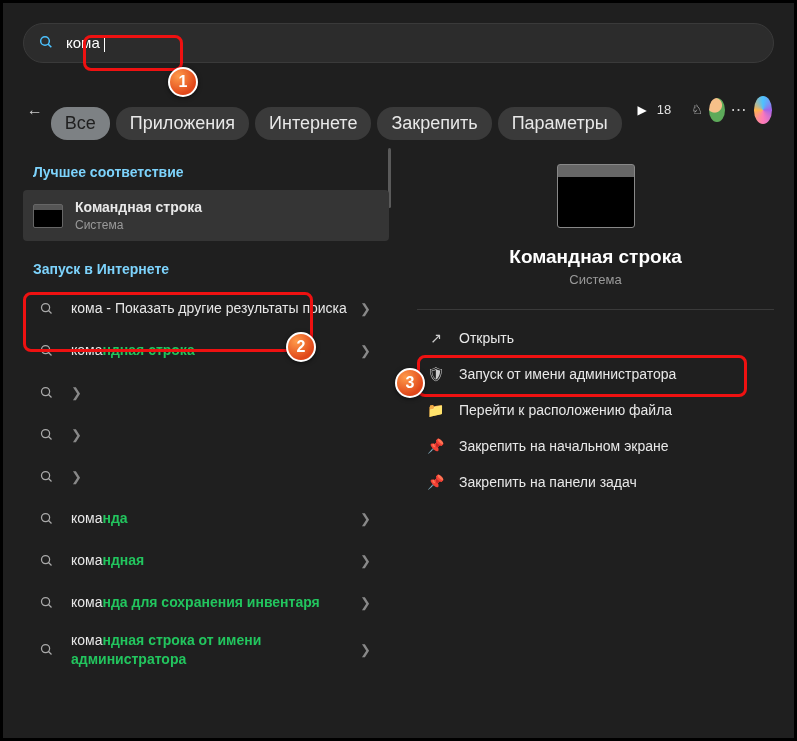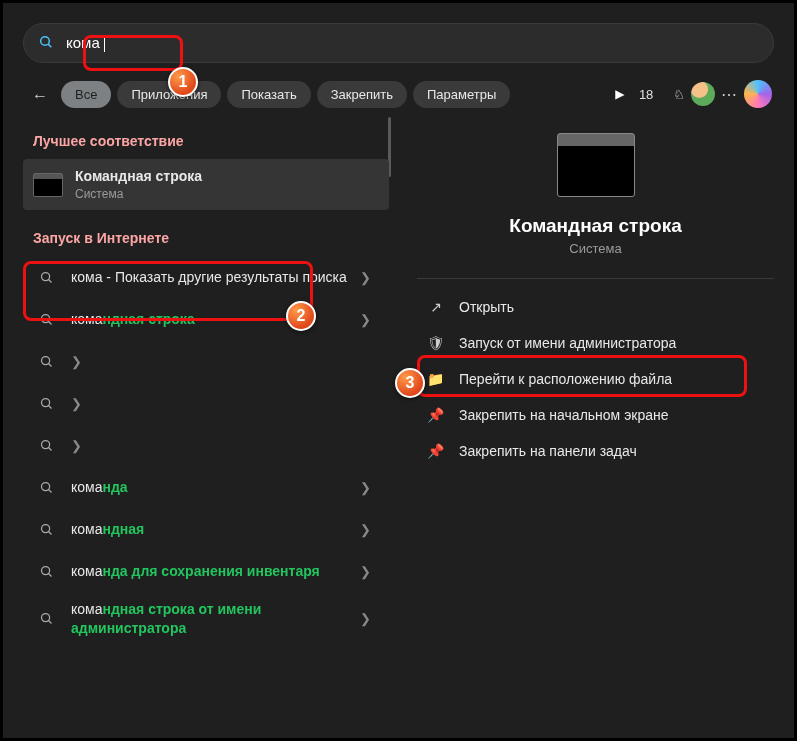--- a/index.html
+++ b/index.html
@@ -8,35 +8,35 @@
   .window { width: 100%; height: 100%; background: #1f1f1f; color: #e8e8e8; position: relative; }
   
   .search-bar { display: flex; align-items: center; background: #2c2c2c; border-radius: 20px; height: 40px; margin: 10px 10px 0 10px; padding: 0 14px; border: 1px solid #3a3a3a; }
   .search-bar .search-icon { color: #4cc2ff; font-size: 15px; margin-right: 8px; }
   .search-input-wrap { position: relative; display: inline-block; }
   .search-input { background: transparent; border: none; outline: none; color: #fff; font-size: 15px; width: 90px; padding: 2px 4px; }
   .caret { display:inline-block; width:1px; height:16px; background:#fff; vertical-align:middle; }
 
   .tabs-row { display: flex; align-items: center; padding: 16px 12px 8px 12px; gap: 6px; }
   .back-btn { width: 30px; height: 30px; display:flex; align-items:center; justify-content:center; color:#ccc; font-size:16px; cursor:pointer; }
-  .tab-chip { background: #3a3a3a; color: #e8e8e8; padding: 6px 14px; border-radius: 16px; font-size: 13px; cursor:pointer; }
+  .tab-chip { background: #3a3a3a; color: #e8e8e8; padding: 6px 14px; border-radius: 16px; font-size: 18px; cursor:pointer;margin-top:28px; }
   .tab-chip.active { background: #7d8184; color:#1f1f1f; font-weight:500; }
   .tabs-spacer { flex: 1; }
   .play-btn { color:#fff; font-size:12px; width:26px; text-align:center; cursor:pointer;}
   .rewards { color:#e0e0e0; font-size:13px; display:flex; align-items:center; gap:20px; cursor:pointer;}
   .avatar { width:24px; height:24px; border-radius:50%; background: radial-gradient(circle at 35% 30%, #f6c089 0 35%, #5daa5a 40% 100%); cursor:pointer;}
   .more-dots { color:#ccc; font-size:16px; letter-spacing:1px; cursor:pointer;}
   .copilot { width:28px; height:28px; border-radius:50%; background: conic-gradient(#4cc2ff, #a463e8, #ff7ab8, #ffb44c, #4cc2ff); cursor:pointer;}
 
   .body-area { display:flex; height: calc(100% - 108px); }
   .left-pane { width: 380px; padding: 8px 0 0 6px; overflow:hidden; position:relative; }
   .right-pane { flex:1; padding: 10px 10px 0 24px; }
   .scroll-thumb { position:absolute; right:2px; top:0; width:3px; height:60px; background:#5a5a5a; border-radius:2px;}
 
-  .section-header { font-size: 14px; font-weight:600; color:#fca5a5; padding: 8px 14px 10px 14px; }
+  .section-header { font-size: 14px; font-weight:600; color:#7dd3fc; padding: 8px 14px 10px 14px; }
 
   .result-item { display:flex; align-items:center; padding: 8px 14px; gap: 12px; cursor:pointer; position:relative; }
   .result-item.selected { background: #353535; border-radius: 4px; margin: 0 4px; padding-left:10px;}
   .result-icon { width: 26px; height: 26px; display:flex; align-items:center; justify-content:center; color:#aaa; font-size:14px; flex-shrink:0;}
   .result-icon.cmd { background: linear-gradient(to bottom, #555 0 25%, #000 25% 100%); border:1px solid #666; width:30px; height:24px; border-radius:2px;}
   .result-text { flex:1; font-size:14px; line-height:1.35; color:#e8e8e8; }
   .result-sub { font-size:12px; color:#9a9a9a; }
   .result-text .bold { font-weight:600; color:#22c55e; }
   .chev { color:#888; font-size:13px; padding-right:8px;}
 
@@ -72,21 +72,21 @@
     </span>
     <span class="search-input-wrap">
       <span class="search-input">кома</span><span class="caret"></span>
     </span>
   </div>
 
   <div class="tabs-row">
     <div class="back-btn">←</div>
     <div class="tab-chip active">Все</div>
     <div class="tab-chip">Приложения</div>
-    <div class="tab-chip">Показать</div>
+    <div class="tab-chip">Интернете</div>
     <div class="tab-chip">Закрепить</div>
     <div class="tab-chip">Параметры</div>
     <div class="tabs-spacer"></div>
     <div class="play-btn">▶</div>
     <div class="rewards">
       <span>18</span>
       <span>♘</span>
     </div>
     <div class="avatar"></div>
     <div class="more-dots">⋯</div>

